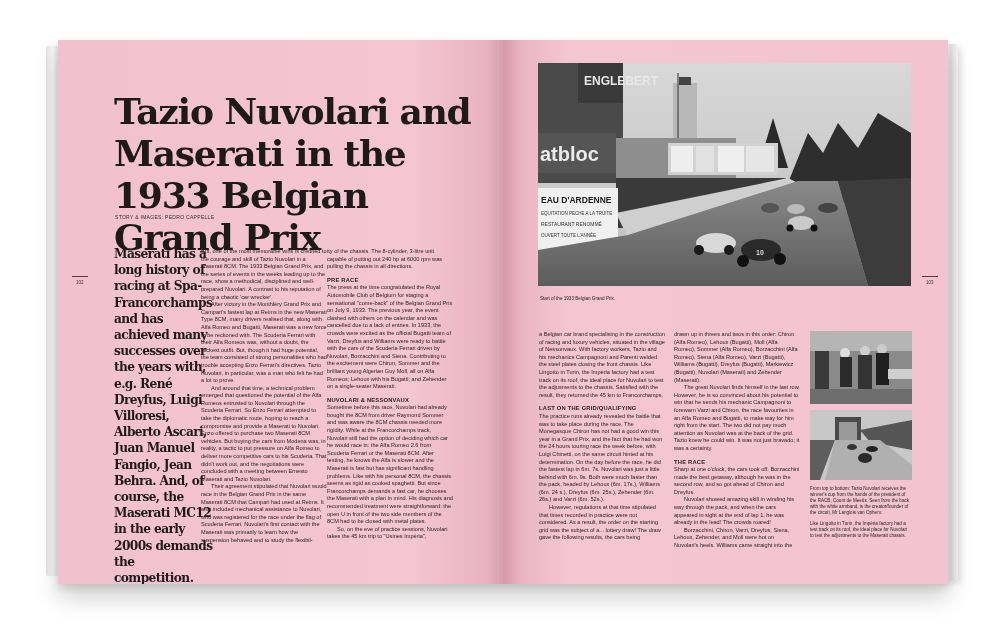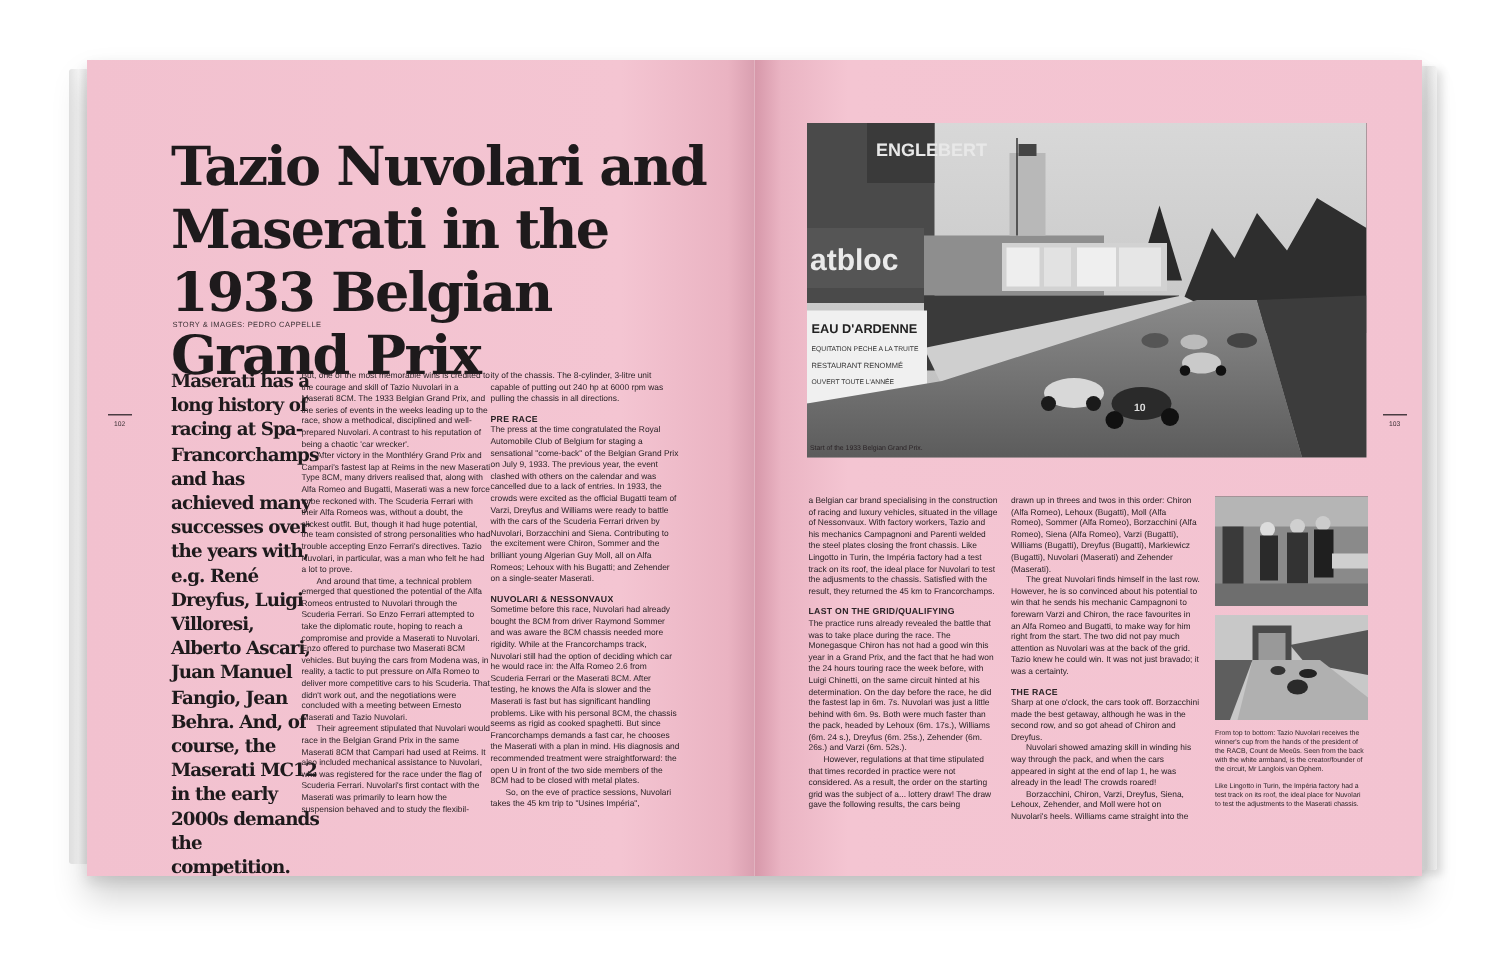--- a/index.html
+++ b/index.html
@@ -99,21 +99,21 @@
         <p>ity of the chassis. The 8-cylinder, 3-litre unit capable of putting out 240 hp at 6000 rpm was pulling the chassis in all directions.</p>
         <h4>PRE RACE</h4>
         <p>The press at the time congratulated the Royal Automobile Club of Belgium for staging a sensational "come-back" of the Belgian Grand Prix on July 9, 1933. The previous year, the event clashed with others on the calendar and was cancelled due to a lack of entries. In 1933, the crowds were excited as the official Bugatti team of Varzi, Dreyfus and Williams were ready to battle with the cars of the Scuderia Ferrari driven by Nuvolari, Borzacchini and Siena. Contributing to the excitement were Chiron, Sommer and the brilliant young Algerian Guy Moll, all on Alfa Romeos; Lehoux with his Bugatti; and Zehender on a single-seater Maserati.</p>
         <h4>NUVOLARI &amp; NESSONVAUX</h4>
         <p>Sometime before this race, Nuvolari had already bought the 8CM from driver Raymond Sommer and was aware the 8CM chassis needed more rigidity. While at the Francorchamps track, Nuvolari still had the option of deciding which car he would race in: the Alfa Romeo 2.6 from Scuderia Ferrari or the Maserati 8CM. After testing, he knows the Alfa is slower and the Maserati is fast but has significant handling problems. Like with his personal 8CM, the chassis seems as rigid as cooked spaghetti. But since Francorchamps demands a fast car, he chooses the Maserati with a plan in mind. His diagnosis and recommended treatment were straightforward: the open U in front of the two side members of the 8CM had to be closed with metal plates.</p>
         <p class="ind">So, on the eve of practice sessions, Nuvolari takes the 45 km trip to "Usines Impéria",</p>
       </div>
   </div>
 
   <div class="page right">
-    <div class="photo" style="left:35px; top:42px; width:373px; height:223px;">
+    <div class="photo" style="left:35px; top:23px; width:373px; height:223px;">
       <svg width="373" height="223" viewBox="0 0 373 223">
         <defs>
           <linearGradient id="sky" x1="0" y1="0" x2="0" y2="1">
             <stop offset="0" stop-color="#d8d8d8"></stop>
               <stop offset="1" stop-color="#bdbdbd"></stop>
           </linearGradient>
           <linearGradient id="road" x1="0" y1="0" x2="0" y2="1">
             <stop offset="0" stop-color="#8a8a8a"></stop>
               <stop offset="1" stop-color="#5c5c5c"></stop>
           </linearGradient>

